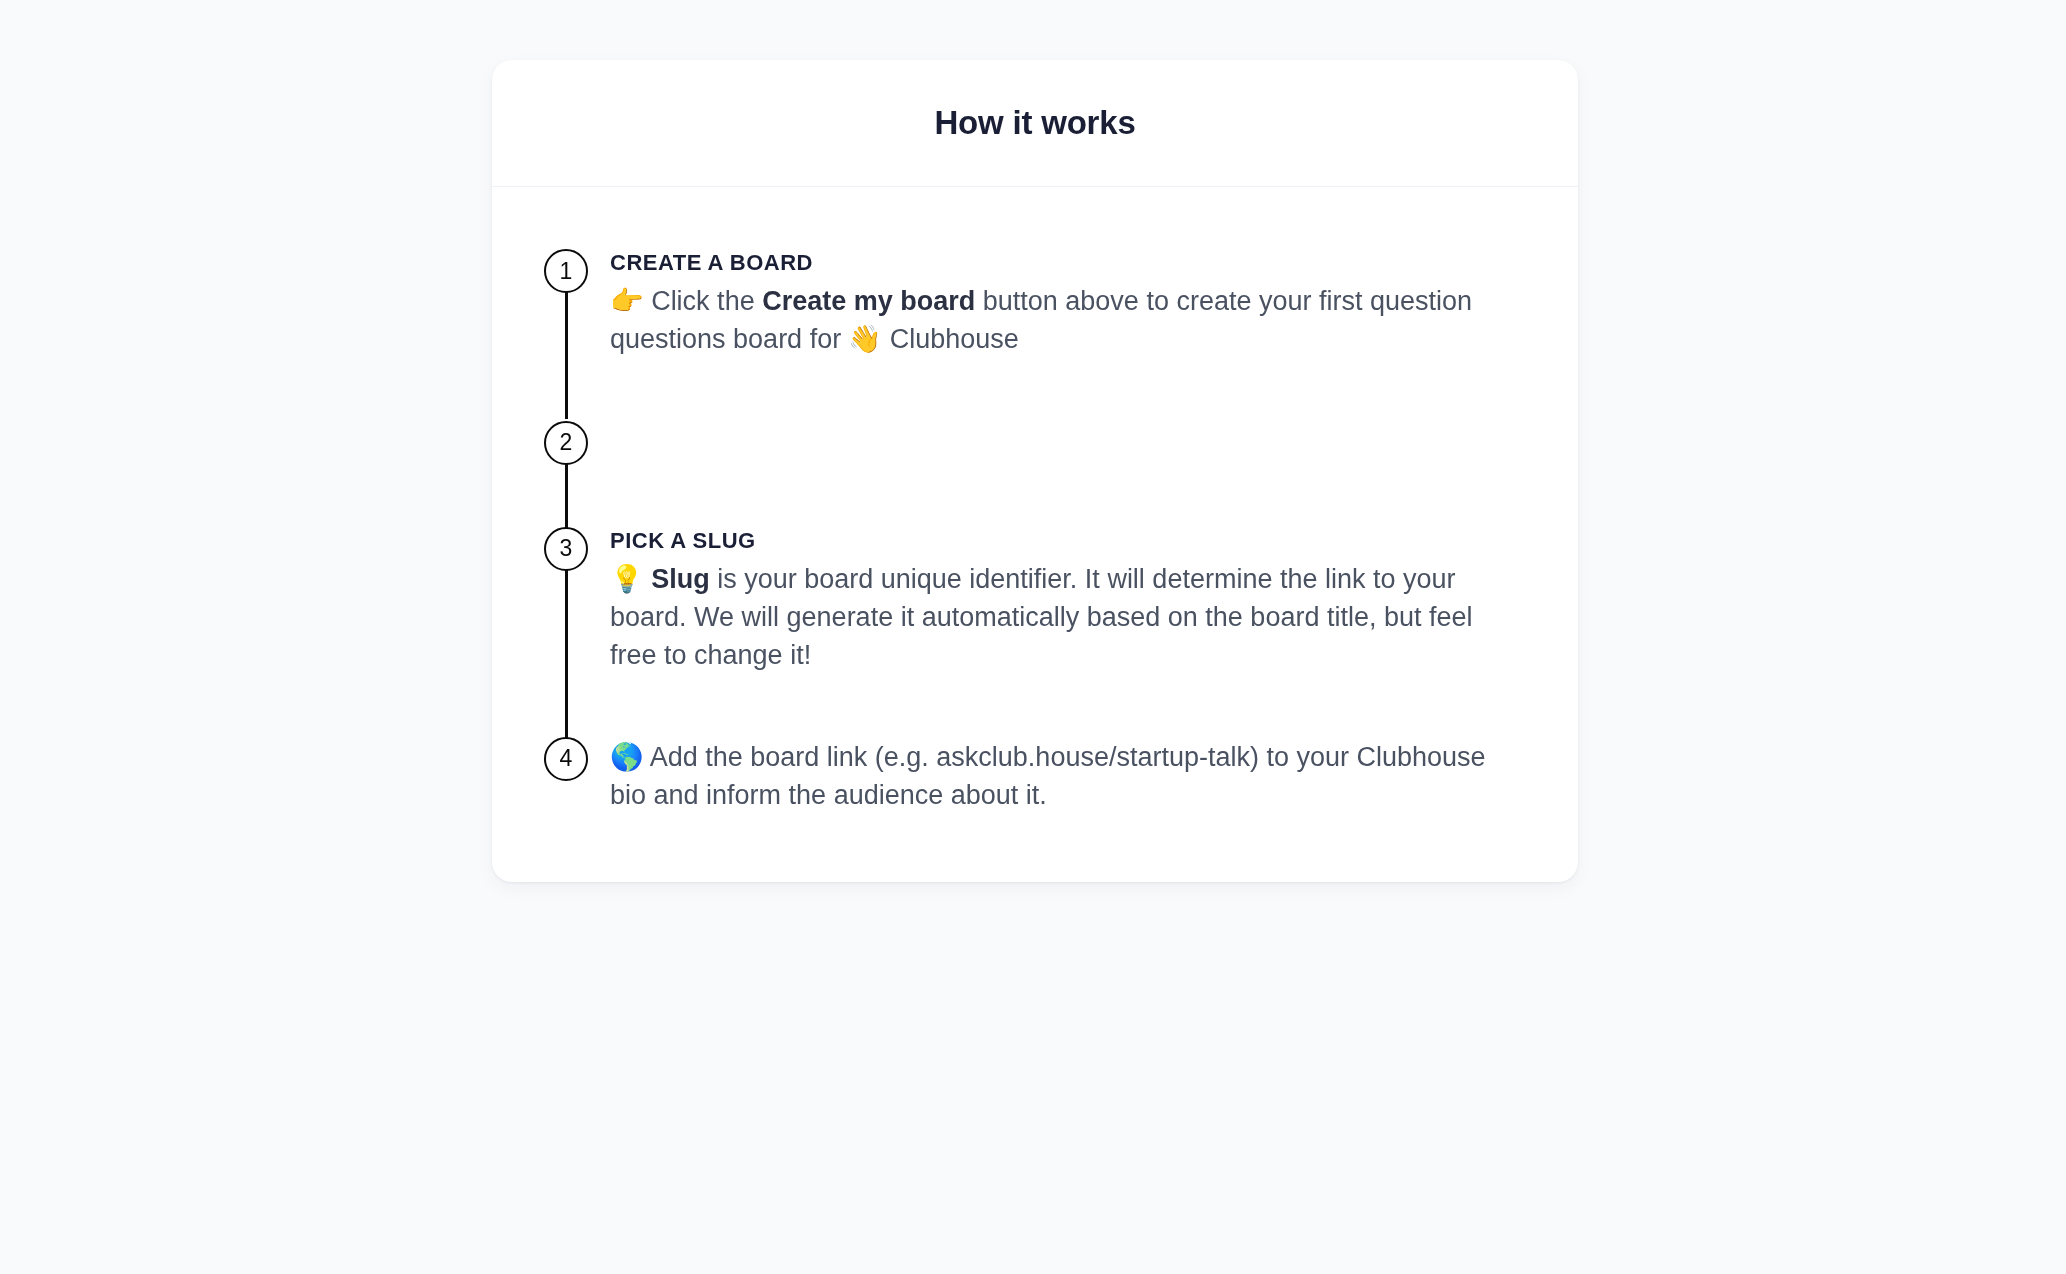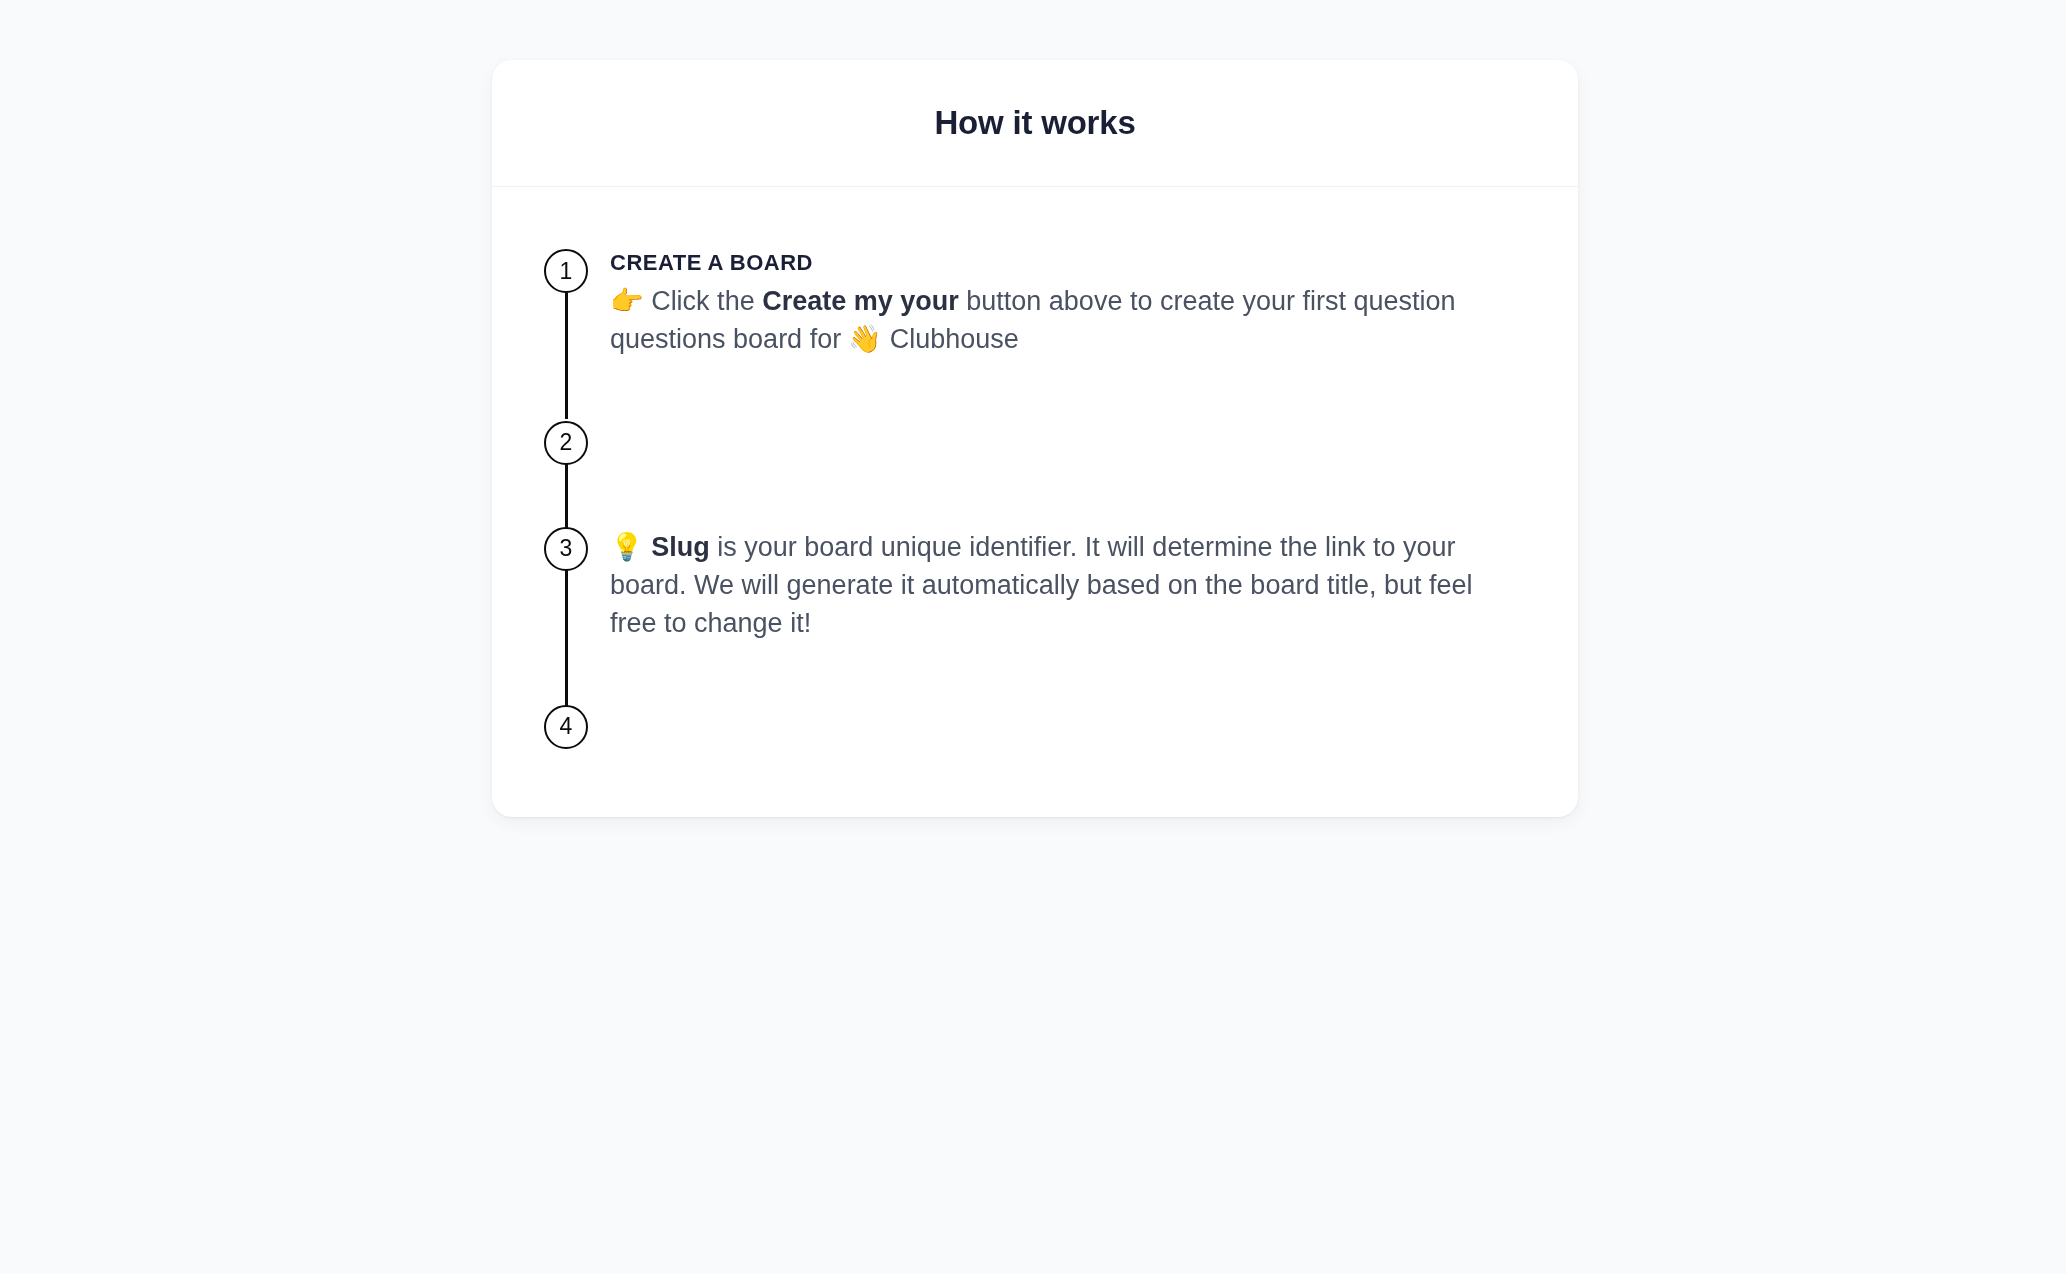--- a/index.html
+++ b/index.html
@@ -161,47 +161,49 @@
     <div class="card-body">
       <ol class="steps">
 
         <li class="step s1">
           <div class="step-marker">
             <div class="step-line"></div>
             <div class="step-circle">1</div>
           </div>
           <div class="step-content">
             <div class="step-heading">CREATE A BOARD</div>
-            <p class="step-text"><span class="emoji">👉</span> Click the <b>Create my your</b> button above to create your first question questions board for <span class="emoji">👋</span> Clubhouse</p>
+            <p class="step-text"><span class="emoji">👉</span> Click the <b>Create my board</b> button above to create your first question questions board for <span class="emoji">👋</span> Clubhouse</p>
           </div>
         </li>
 
         <li class="step s2">
           <div class="step-marker">
             <div class="step-line"></div>
             <div class="step-circle">2</div>
           </div>
         </li>
 
         <li class="step s3">
           <div class="step-marker">
             <div class="step-line"></div>
             <div class="step-circle">3</div>
           </div>
           <div class="step-content">
+            <div class="step-heading">PICK A SLUG</div>
             <p class="step-text"><span class="emoji">💡</span> <b>Slug</b> is your board unique identifier. It will determine the link to your board. We will generate it automatically based on the board title, but feel free to change it!</p>
           </div>
         </li>
 
         <li class="step s4">
           <div class="step-marker">
 
             <div class="step-circle">4</div>
           </div>
           <div class="step-content">
+            <p class="step-text"><span class="emoji">🌎</span> Add the board link (e.g. askclub.house/startup-talk) to your Clubhouse bio and inform the audience about it.</p>
           </div>
         </li>
 
       </ol>
     </div>
 
   </div>
 
 </div>
 

